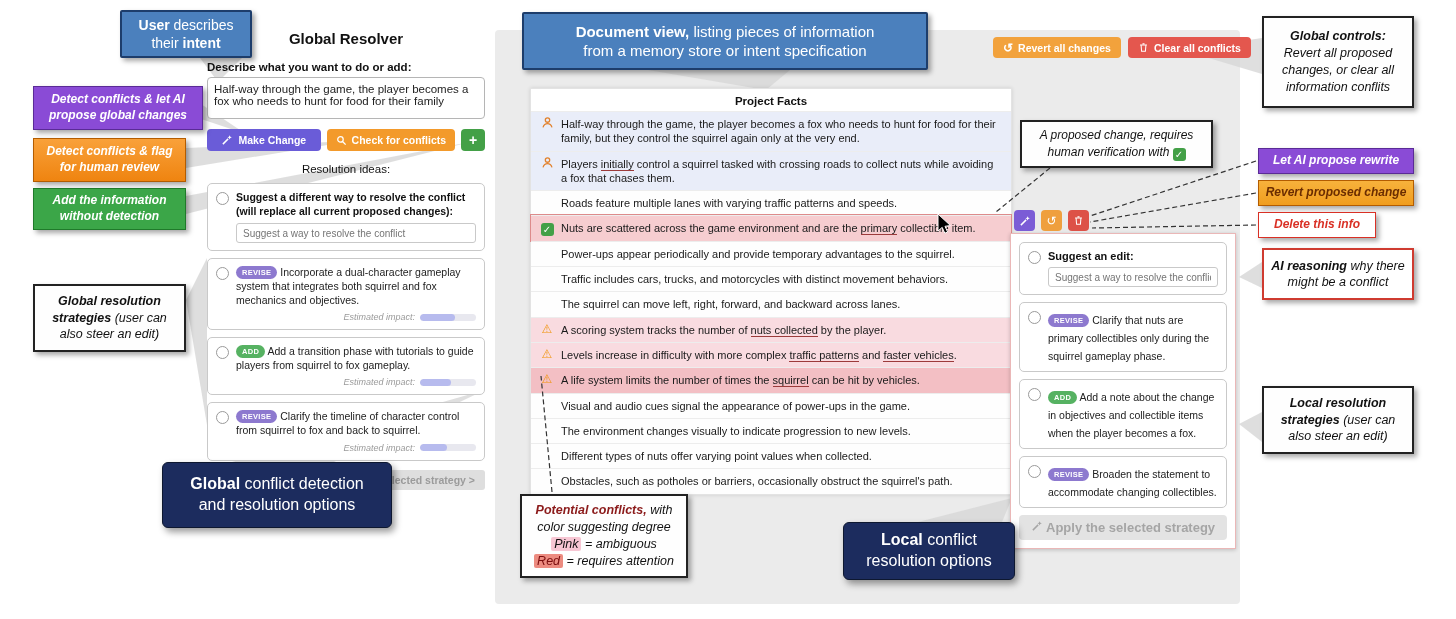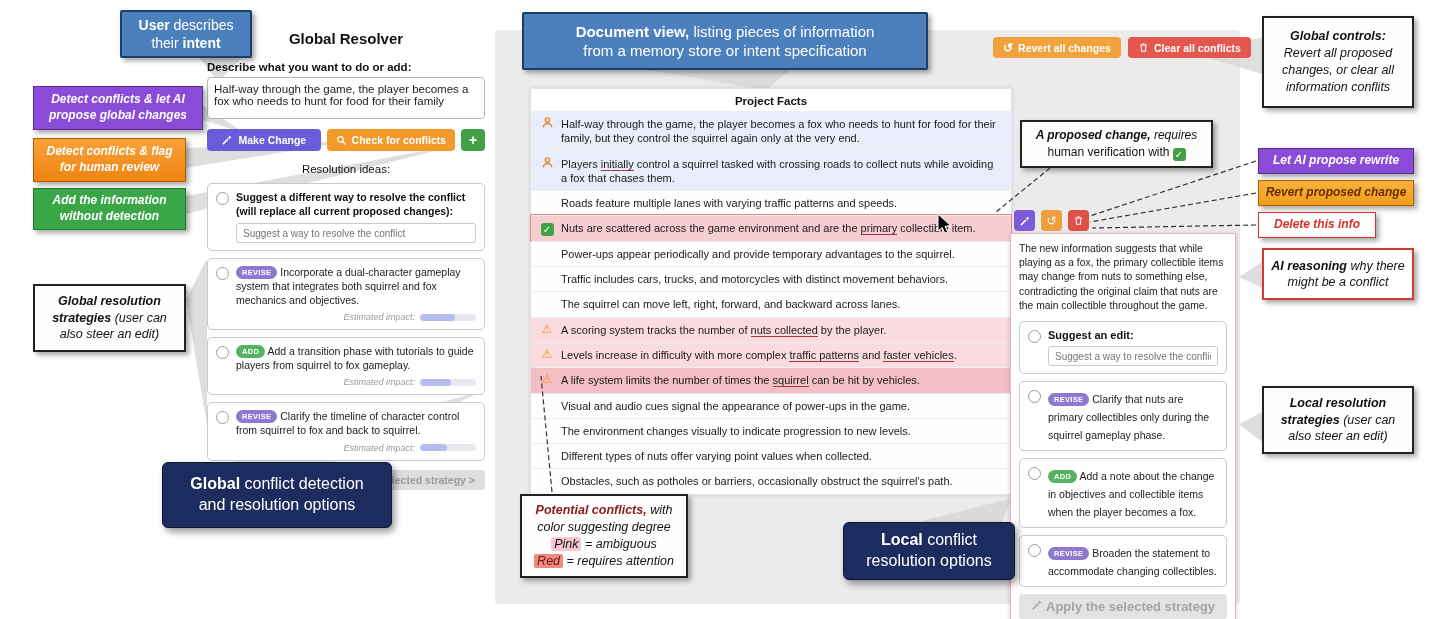--- a/index.html
+++ b/index.html
@@ -261,21 +261,20 @@
         <span class="ic">
           <svg viewBox="0 0 16 16" width="11" height="11">
             <path d="M3 4.5h10M6.5 2.5h3" stroke="currentColor" stroke-width="1.5" fill="none"></path>
             <path d="M4.5 4.5l.7 9h5.6l.7-9" stroke="currentColor" stroke-width="1.5" fill="none"></path>
           </svg>
         </span>
       </button>
     </div>
 
   <div class="local-panel">
-    <div class="local-reasoning">The new information suggests that while playing as a fox, the primary collectible items may change from nuts to something else, contradicting the original claim that nuts are the main collectible throughout the game.</div>
     <div class="strategy-card">
       <span class="radio"></span>
       <div style="flex:1">
         <div class="suggest-label">Suggest an edit:</div>
         <input class="custom-input" placeholder="Suggest a way to resolve the conflict" style="">
       </div>
     </div>
     <div id="local-strategies">
         <div class="strategy-card">
           <span class="radio"></span>
@@ -329,21 +328,21 @@
 
   <div class="callout co-white" style="left:33px;top:284px;width:153px;height:68px;">
     <span><span style="font-weight: 700; font-style: italic;">Global resolution</span><br><span style="font-weight: 700; font-style: italic;">strategies</span><span style="font-style: italic;"> (user can</span><br><span style="font-style: italic;">also steer an edit)</span></span>
     </div>
 
   <div class="callout co-navy" style="left:162px;top:462px;width:230px;height:66px;">
     <span><span style="font-weight: 700;">Global</span><span> conflict detection</span><br><span>and resolution options</span></span>
     </div>
 
   <div class="callout co-white" style="left:1020px;top:120px;width:193px;height:48px;font-size:12px;">
-    <span><span style="font-weight: 700; font-style: italic;">A proposed change,</span><span style="font-style: italic;"> requires</span><br><span style="">human verification with</span><span class="check-glyph">✓</span></span>
+    <span><span style="font-weight: 400; font-style: italic;">A proposed change,</span><span style="font-style: italic;"> requires</span><br><span style="font-style: italic;">human verification with</span><span class="check-glyph">✓</span></span>
     </div>
 
   <div class="callout co-white" style="left:1262px;top:16px;width:152px;height:92px;">
     <span><span style="font-weight: 700; font-style: italic;">Global controls:</span><br><span style="font-style: italic;">Revert all proposed</span><br><span style="font-style: italic;">changes, or clear all</span><br><span style="font-style: italic;">information conflits</span></span>
     </div>
 
   <div class="callout co-purple" style="left:1258px;top:148px;width:156px;height:26px;">
     <span><span>Let AI propose rewrite</span></span>
     </div>
 

